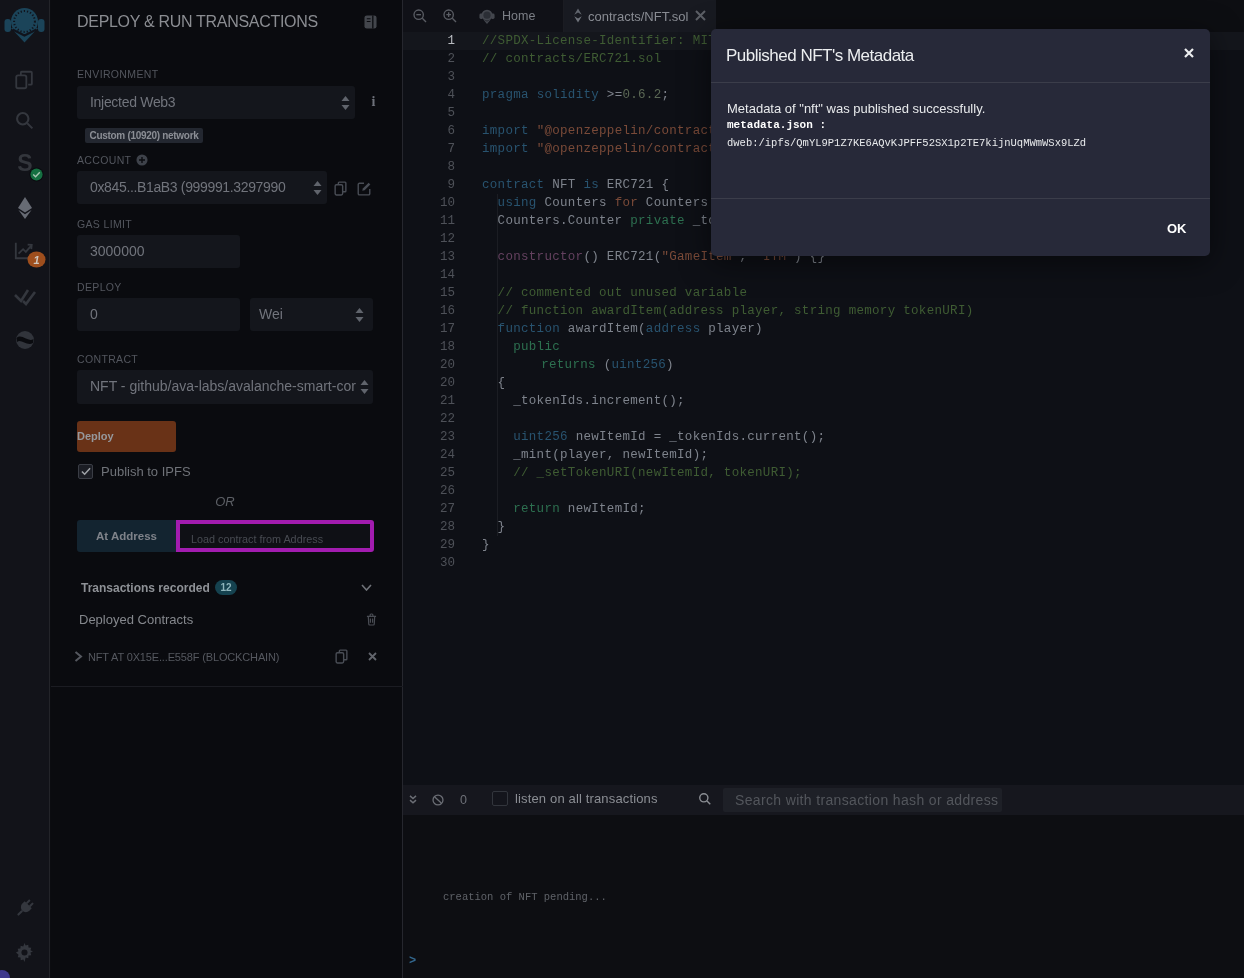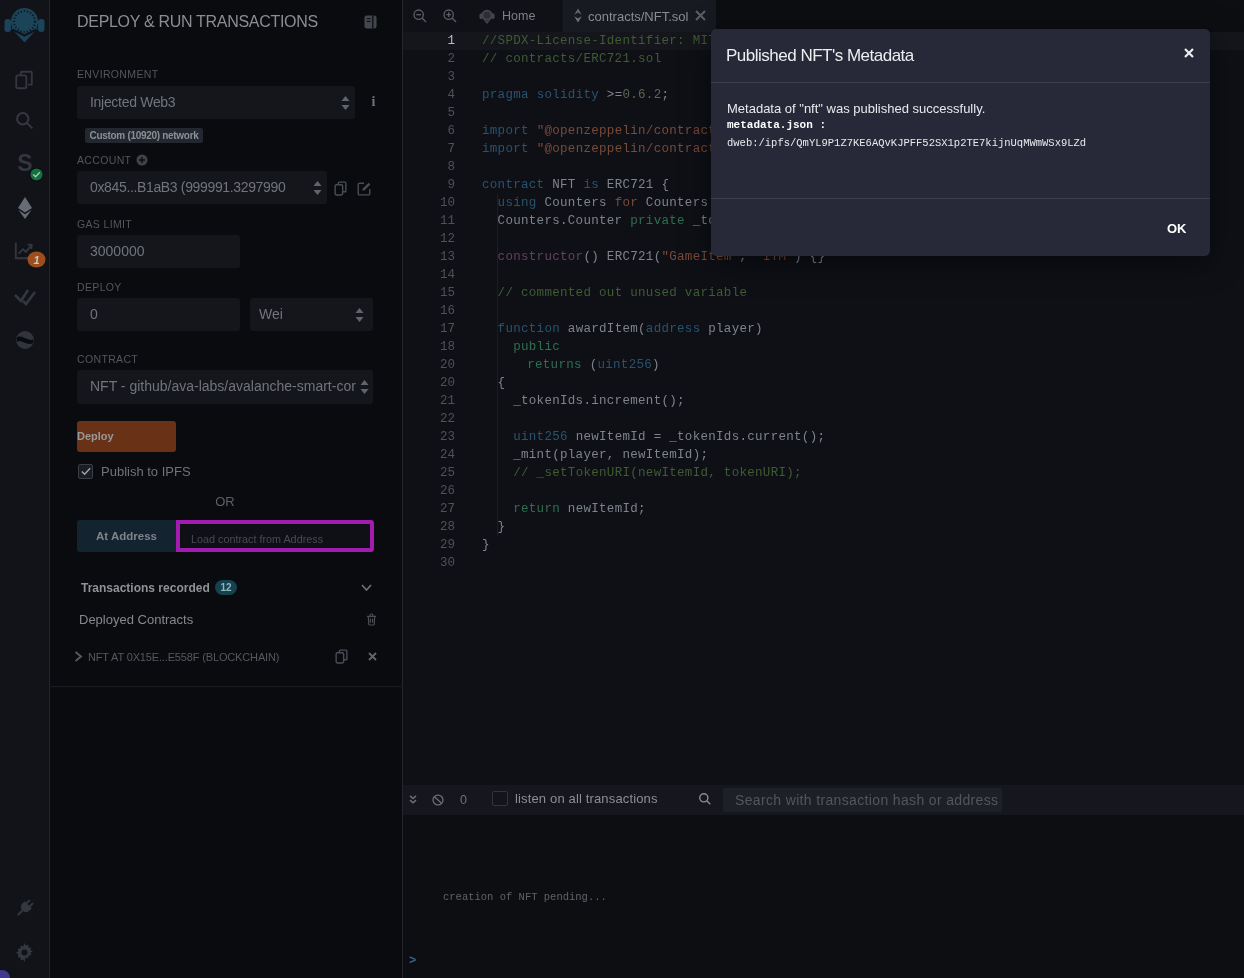--- a/index.html
+++ b/index.html
@@ -166,21 +166,21 @@
   </svg>
 
 <div class="abs" style="left:77px;top:421px;width:99px;height:31px;background:#693217;border-radius:3px;color:#96989c;font-size:11px;font-weight:bold;text-align:left;line-height:31px;">Deploy</div>
 
 <div class="abs" style="left:78px;top:464px;width:15px;height:15px;background:#1b1d24;border:1px solid #3a3d45;border-radius:2px;"></div>
 <svg class="abs" style="left:81px;top:467px" width="10" height="9" viewBox="0 0 11 9" fill="none" stroke="#9fa2a7" stroke-width="1.7">
     <path d="M1 4.5 L4 7.5 L10 1"></path>
   </svg>
 <div class="abs" style="left:101px;top:464px;font-size:13px;color:#6f7278;">Publish to IPFS</div>
 
-<div class="abs" style="left:77px;top:494px;width:296px;text-align:center;font-size:13px;color:#5d6066;">OR</div>
+<div class="abs" style="left:77px;top:494px;width:296px;text-align:center;font-size:13px;color:#5d6066;font-style:italic;">OR</div>
 
 <div class="abs" style="left:77px;top:520px;width:99px;height:32px;background:#132430;border-radius:3px 0 0 3px;color:#7f838a;font-size:11.5px;font-weight:bold;text-align:center;line-height:32px;">At Address</div>
 <div class="abs" style="left:176px;top:520px;width:198px;height:32px;background:#0f1015;border:4px solid #a21caf;border-radius:0 3px 3px 0;color:#484b52;font-size:10.8px;line-height:30px;padding-left:11px;">Load contract from Address</div>
 
 <div class="abs" style="left:81px;top:581px;font-size:12px;font-weight:600;color:#8e9196;">Transactions recorded</div>
 <div class="abs" style="left:215px;top:580px;width:22px;height:15px;background:#15424f;border-radius:7.5px;font-size:10px;font-weight:bold;color:#8fb6bd;text-align:center;line-height:15px;">12</div>
 <svg class="abs" style="left:361px;top:584px" width="11" height="7" viewBox="0 0 11 7" fill="none" stroke="#6f7278" stroke-width="1.6">
     <path d="M1 1 L5.5 6 L10 1"></path>
   </svg>
 
@@ -262,27 +262,27 @@
 <div class="codeline" style="left:482px;top:194px;"><span class="">&nbsp;&nbsp;</span><span class="c-kw">using</span><span class="">&nbsp;Counters&nbsp;</span><span class="c-str">for</span><span class="">&nbsp;Counters.Counter;</span></div>
 <div class="lnum" style="left:400px;top:212px;color:#4e5158">11</div>
 <div class="codeline" style="left:482px;top:212px;"><span class="">&nbsp;&nbsp;Counters.Counter&nbsp;</span><span class="c-grn">private</span><span class="">&nbsp;_tokenIds;</span></div>
 <div class="lnum" style="left:400px;top:230px;color:#4e5158">12</div>
 <div class="lnum" style="left:400px;top:248px;color:#4e5158">13</div>
 <div class="codeline" style="left:482px;top:248px;"><span class="">&nbsp;&nbsp;</span><span class="c-mag">constructor</span><span class="">()&nbsp;ERC721(</span><span class="c-str">"GameItem"</span><span class="">,&nbsp;</span><span class="c-str">"ITM"</span><span class="">)&nbsp;{}</span></div>
 <div class="lnum" style="left:400px;top:266px;color:#4e5158">14</div>
 <div class="lnum" style="left:400px;top:284px;color:#4e5158">15</div>
 <div class="codeline" style="left:482px;top:284px;"><span class="">&nbsp;&nbsp;</span><span class="c-com">// commented out unused variable</span></div>
 <div class="lnum" style="left:400px;top:302px;color:#4e5158">16</div>
-<div class="codeline" style="left:482px;top:302px;"><span class="">&nbsp;&nbsp;</span></div>
+<div class="codeline" style="left:482px;top:302px;"><span class="">&nbsp;&nbsp;</span><span class="c-com">// function awardItem(address player, string memory tokenURI)</span></div>
 <div class="lnum" style="left:400px;top:320px;color:#4e5158">17</div>
 <div class="codeline" style="left:482px;top:320px;"><span class="">&nbsp;&nbsp;</span><span class="c-kw">function</span><span class="">&nbsp;awardItem(</span><span class="c-kw">address</span><span class="">&nbsp;player)</span></div>
 <div class="lnum" style="left:400px;top:338px;color:#4e5158">18</div>
 <div class="codeline" style="left:482px;top:338px;"><span class="">&nbsp;&nbsp;&nbsp;&nbsp;</span><span class="c-grn">public</span></div>
 <div class="lnum" style="left:400px;top:356px;color:#4e5158">20</div>
-<div class="codeline" style="left:496px;top:356px;"><span class="">&nbsp;&nbsp;&nbsp;&nbsp;</span><span class="c-grn">returns</span><span class="">&nbsp;(</span><span class="c-kw">uint256</span><span class="">)</span></div>
+<div class="codeline" style="left:510px;top:356px;"><span class="">&nbsp;&nbsp;&nbsp;&nbsp;</span><span class="c-grn">returns</span><span class="">&nbsp;(</span><span class="c-kw">uint256</span><span class="">)</span></div>
 <div class="lnum" style="left:400px;top:374px;color:#4e5158">20</div>
 <div class="codeline" style="left:482px;top:374px;"><span class="">&nbsp;&nbsp;{</span></div>
 <div class="lnum" style="left:400px;top:392px;color:#4e5158">21</div>
 <div class="codeline" style="left:482px;top:392px;"><span class="">&nbsp;&nbsp;&nbsp;&nbsp;_tokenIds.increment();</span></div>
 <div class="lnum" style="left:400px;top:410px;color:#4e5158">22</div>
 <div class="lnum" style="left:400px;top:428px;color:#4e5158">23</div>
 <div class="codeline" style="left:482px;top:428px;"><span class="">&nbsp;&nbsp;&nbsp;&nbsp;</span><span class="c-kw">uint256</span><span class="">&nbsp;newItemId&nbsp;=&nbsp;_tokenIds.current();</span></div>
 <div class="lnum" style="left:400px;top:446px;color:#4e5158">24</div>
 <div class="codeline" style="left:482px;top:446px;"><span class="">&nbsp;&nbsp;&nbsp;&nbsp;_mint(player,&nbsp;newItemId);</span></div>
 <div class="lnum" style="left:400px;top:464px;color:#4e5158">25</div>

